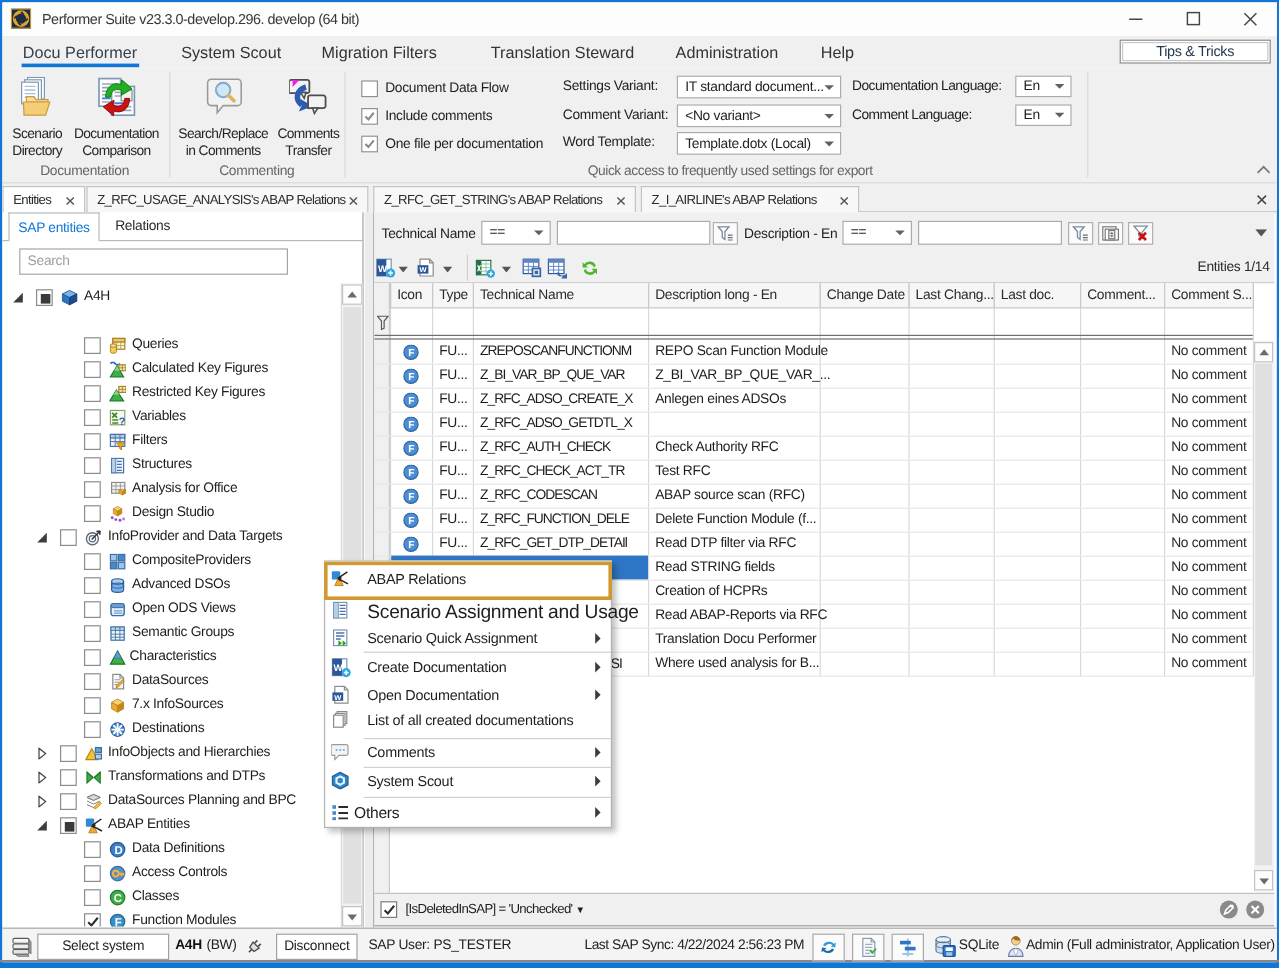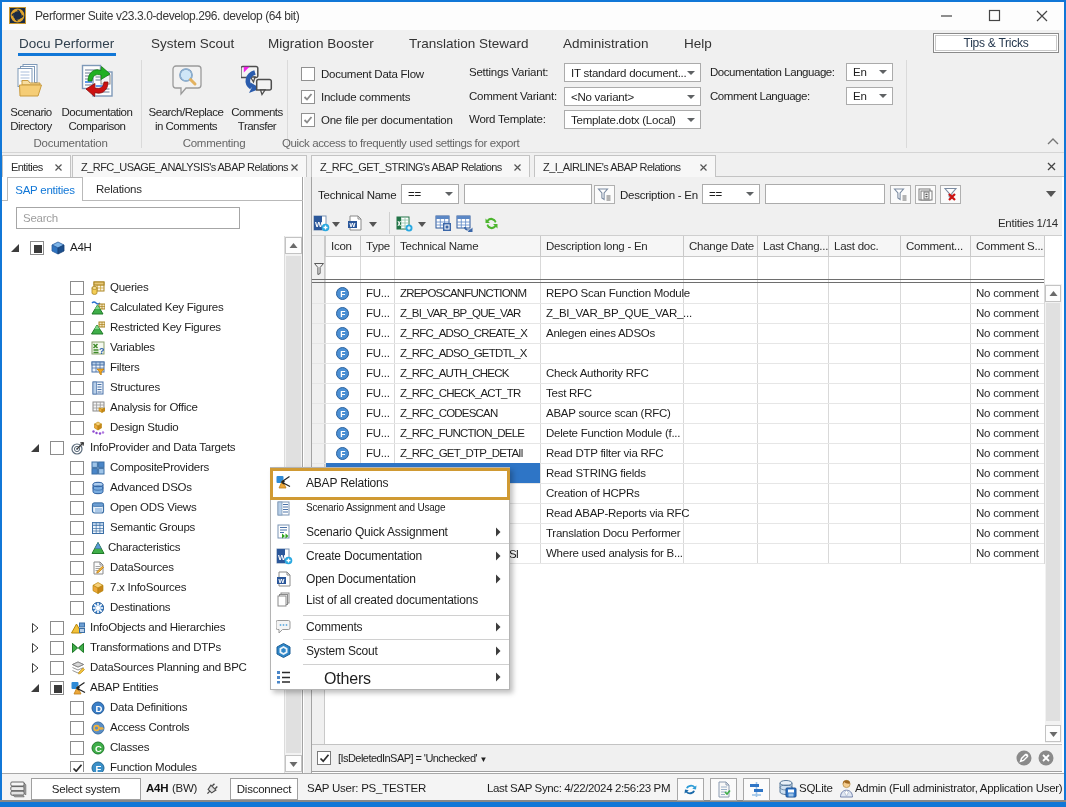--- a/index.html
+++ b/index.html
@@ -27,35 +27,35 @@
 </svg>
 <div class="lbl" style="left:35px;top:9px;font-size:12px;letter-spacing:-0.4px;color:#383838">Performer Suite v23.3.0-develop.296. develop (64 bit)</div>
 <svg class="abs" style="left:936px;top:8px" width="120" height="16" viewBox="0 0 120 16">
 <path d="M5 8 h11" stroke="#454545" stroke-width="1.2"></path>
 <rect x="53.5" y="2.5" width="10" height="10" fill="none" stroke="#454545" stroke-width="1.2"></rect>
 <path d="M101 3 l10 10 M111 3 l-10 10" stroke="#454545" stroke-width="1.2"></path>
 </svg>
 <div class="abs" style="left:2px;top:30px;width:1062px;height:27px;background:#f0f0f0"></div>
 <div class="lbl" style="left:19px;top:36px;font-size:13.5px;letter-spacing:0;color:#31414f">Docu Performer</div>
 <div class="lbl" style="left:151px;top:36px;font-size:13.5px;letter-spacing:0;color:#333333">System Scout</div>
-<div class="lbl" style="left:268px;top:36px;font-size:13.5px;letter-spacing:0;color:#333333">Migration Booster</div>
+<div class="lbl" style="left:268px;top:36px;font-size:13.5px;letter-spacing:0;color:#333333">Migration Filters</div>
 <div class="lbl" style="left:409px;top:36px;font-size:13.5px;letter-spacing:0;color:#333333">Translation Steward</div>
 <div class="lbl" style="left:563px;top:36px;font-size:13.5px;letter-spacing:0;color:#333333">Administration</div>
 <div class="lbl" style="left:684px;top:36px;font-size:13.5px;letter-spacing:0;color:#333333">Help</div>
 <div class="abs" style="left:18px;top:53px;width:98px;height:3px;background:#1177d7"></div>
 <div class="abs" style="left:933px;top:33px;width:126px;height:20px;border:1px solid #8a8a8a;background:#fff;padding:1px">
     <div style="width:100%;height:100%;border:1px solid #c9c9c9;display:flex;align-items:center;justify-content:center;font-size:12px;color:#24374d">Tips &amp; Tricks</div>
   </div>
 <div class="abs" style="left:2px;top:57px;width:1062px;height:96px;background:#f0f0f0;border-bottom:1px solid #d5d5d5"></div>
 <div class="abs" style="left:141px;top:60px;width:1px;height:88px;background:#dadada"></div>
 <div class="abs" style="left:287px;top:60px;width:1px;height:88px;background:#dadada"></div>
 <div class="abs" style="left:906px;top:60px;width:1px;height:88px;background:#dadada"></div>
 <div class="lbl" style="left:0;top:137px;width:141px;text-align:center;color:#666">Documentation</div>
 <div class="lbl" style="left:141px;top:137px;width:146px;text-align:center;color:#666">Commenting</div>
-<div class="lbl" style="left:282px;top:137px;width:613px;color:#666;letter-spacing:-0.4px">Quick access to frequently used settings for export</div>
+<div class="lbl" style="left:302px;top:137px;width:613px;text-align:center;color:#666;letter-spacing:-0.4px">Quick access to frequently used settings for export</div>
 <svg class="abs" style="left:1046px;top:137px" width="14" height="9" viewBox="0 0 14 9">
     <path d="M2 7 L7 2 L12 7" fill="none" stroke="#777" stroke-width="1.4"></path>
   </svg>
 <svg class="abs" style="left:15px;top:64px" width="34" height="34" viewBox="0 0 34 34">
 <g stroke="#7e99b8" fill="#ffffff" stroke-width="1">
 <rect x="8" y="0.5" width="14" height="18"></rect>
       <rect x="5.5" y="2.5" width="14" height="18"></rect>
       <rect x="3" y="4.5" width="14" height="18"></rect>
 </g>
 <g stroke="#aabedb" stroke-width="1.2">
@@ -866,21 +866,21 @@
     </svg>
   </div>
 <div class="lbl" style="left:306px;top:476px;font-size:12px;letter-spacing:-0.2px">ABAP Relations</div>
 <div class="abs" style="left:276px;top:501px">
     <svg width="15" height="15" viewBox="0 0 15 15">
       <rect x="2" y="1" width="11" height="13" fill="#fff" stroke="#7a94b4"></rect>
       <rect x="2" y="1" width="4" height="13" fill="#b8cfe8" stroke="#7a94b4" stroke-width="0.7"></rect>
       <path d="M7 3.5 h5 M7 6 h5 M7 8.5 h5 M7 11 h5" stroke="#4a72a8" stroke-width="1.1"></path>
     </svg>
   </div>
-<div class="lbl" style="left:306px;top:502px;font-size:10px;letter-spacing:-0.2px">Scenario Assignment and Usage</div>
+<div class="lbl" style="left:306px;top:502px;font-size:16px;letter-spacing:-0.2px">Scenario Assignment and Usage</div>
 <div class="abs" style="left:276px;top:524px">
     <svg width="15" height="15" viewBox="0 0 15 15">
       <rect x="2" y="1" width="11" height="13" fill="#fff" stroke="#7a94b4"></rect>
       <path d="M4 3.5 h7 M4 6 h7 M4 8.5 h4" stroke="#4a72a8" stroke-width="1.1"></path>
       <path d="M6 9.5 l3 2.5 -3 2.5 z M9.5 9.5 l3 2.5 -3 2.5 z" fill="#2ea31f"></path>
     </svg>
   </div>
 <div class="lbl" style="left:306px;top:525px;font-size:12px;letter-spacing:-0.2px">Scenario Quick Assignment</div>
 <svg class="abs" style="left:495px;top:527px" width="6" height="10" viewBox="0 0 6 10">
     <path d="M1 0.5 L5.5 5 L1 9.5 Z" fill="#3c3c3c"></path>
@@ -942,19 +942,19 @@
     <path d="M1 0.5 L5.5 5 L1 9.5 Z" fill="#3c3c3c"></path>
   </svg>
 <div class="abs" style="left:276px;top:669px">
     <svg width="15" height="15" viewBox="0 0 15 15">
       <rect x="1" y="2" width="3" height="3" fill="#4a86c8"></rect>
       <rect x="1" y="7" width="3" height="3" fill="#4a86c8"></rect>
       <rect x="1" y="12" width="3" height="2.5" fill="#4a86c8"></rect>
       <path d="M6 3.5 h8 M6 8.5 h8 M6 13 h8" stroke="#2b2b2b" stroke-width="1.6"></path>
     </svg>
   </div>
-<div class="lbl" style="left:324px;top:670px;font-size:16px;letter-spacing:-0.2px">Others</div>
+<div class="lbl" style="left:295px;top:670px;font-size:13px;letter-spacing:-0.2px">Others</div>
 <svg class="abs" style="left:495px;top:672px" width="6" height="10" viewBox="0 0 6 10">
     <path d="M1 0.5 L5.5 5 L1 9.5 Z" fill="#3c3c3c"></path>
   </svg>
 <div class="abs" style="left:303px;top:543px;width:206px;height:1px;background:#d0d0d0"></div>
 <div class="abs" style="left:303px;top:615px;width:206px;height:1px;background:#d0d0d0"></div>
 <div class="abs" style="left:303px;top:639px;width:206px;height:1px;background:#d0d0d0"></div>
 <div class="abs" style="left:303px;top:664px;width:206px;height:1px;background:#d0d0d0"></div>
 </body></html>

